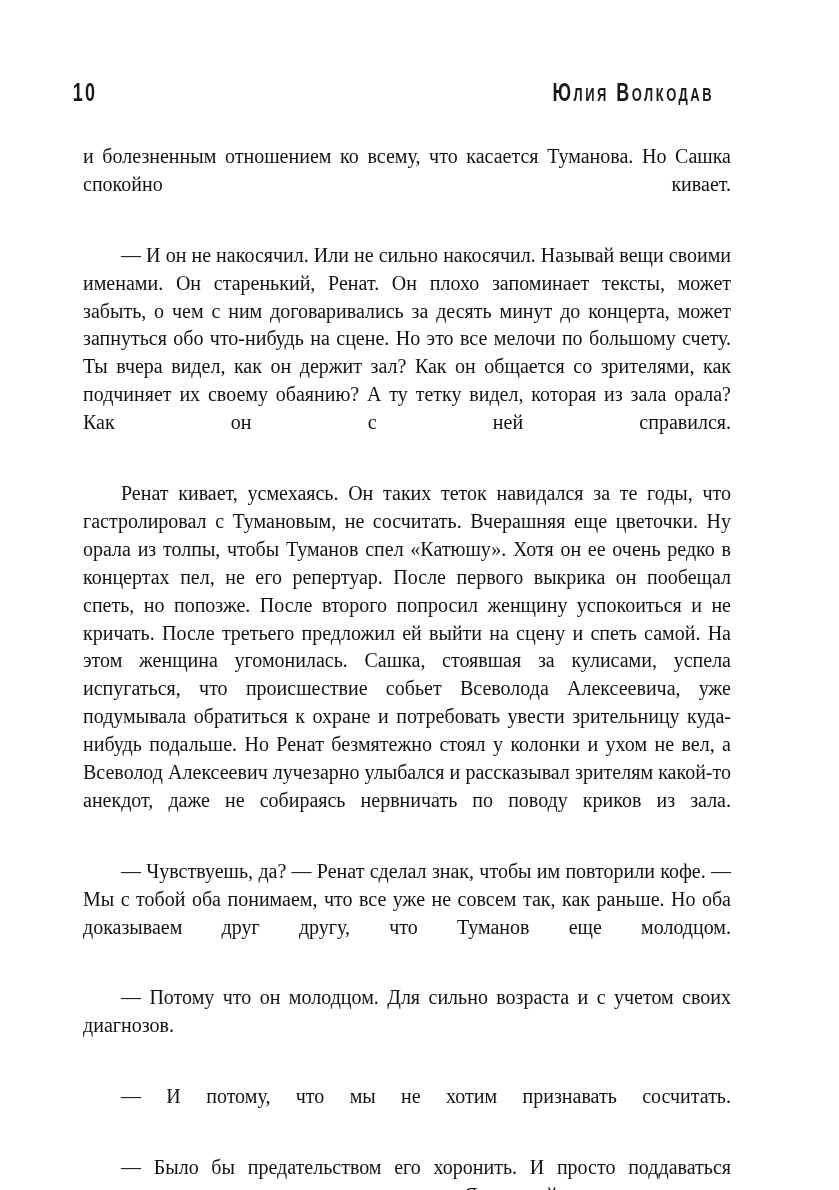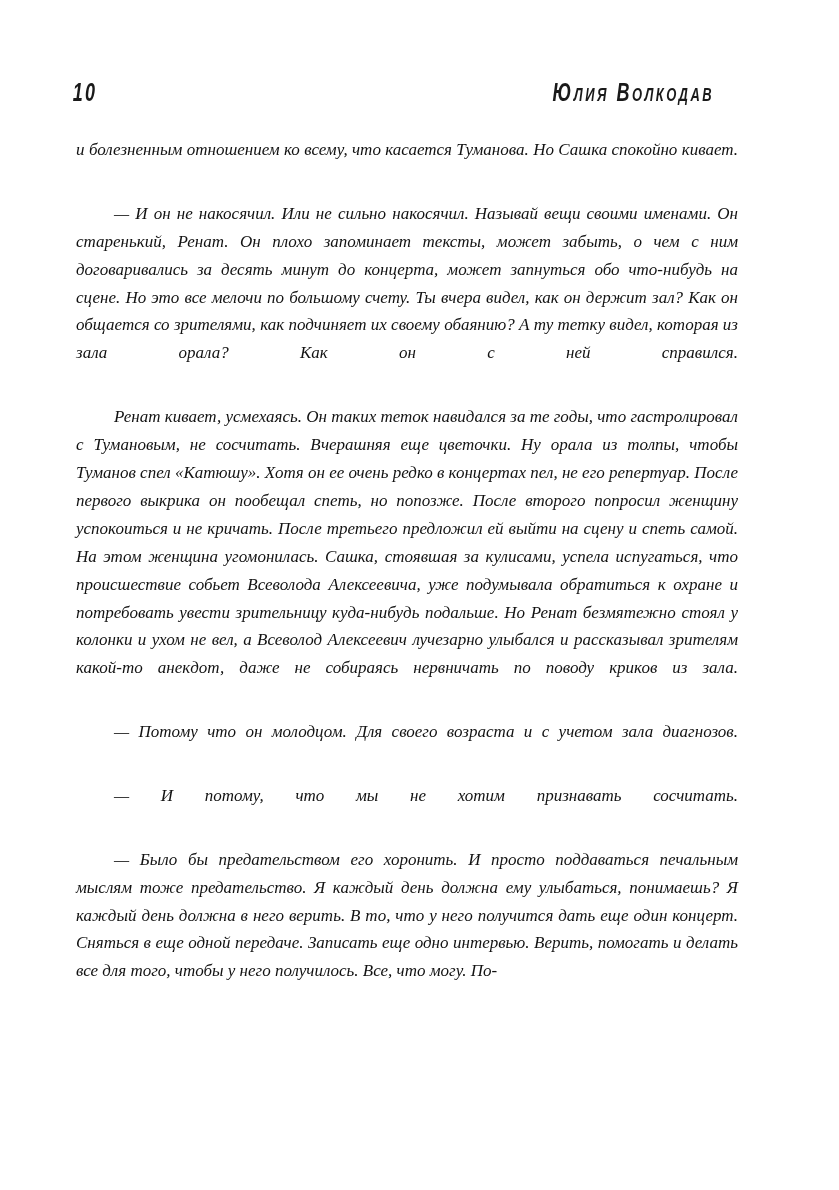--- a/index.html
+++ b/index.html
@@ -16,21 +16,20 @@
     color: #121212;
     -webkit-font-smoothing: antialiased;
   }
 
   .page {
     position: relative;
     width: 839px;
     height: 1190px;
     background: #ffffff;
     box-sizing: border-box;
-    font-style: italic;
   }
 
   
   .running-head {
     position: absolute;
     left: 68px;
     right: 93px;
     top: 78px;
     height: 26px;
     display: flex;
@@ -62,22 +61,22 @@
 
   
   .body-text {
     position: absolute;
     left: 68px;
     top: 128px;
     width: 678px;
   }
 
   .para {
-    margin: 8px;
-    font-size: 17px;
+    margin: 15px;
+    font-size: 20px;
     line-height: 27.9px;
     text-align: justify;
     text-justify: inter-word;
     text-indent: 38px;
     hyphens: manual;
     word-spacing: 0px;
   }
 
   .para.no-indent {
     text-indent: 0;
@@ -98,18 +97,19 @@
 
   <div class="running-head">
     <span class="folio">10</span>
     <span class="head-title">Юлия Волкодав</span>
   </div>
 
   <div class="body-text">
       <p class="para no-indent">и болезненным отношением ко всему, что касается Туманова. Но Сашка спокойно кивает.</p>
       <p class="para">— И он не накосячил. Или не сильно накосячил. Называй вещи своими именами. Он старенький, Ренат. Он плохо запоминает тексты, может забыть, о чем с ним договаривались за десять минут до концерта, может запнуться обо что-нибудь на сцене. Но это все мелочи по большому счету. Ты вчера видел, как он держит зал? Как он общается со зрителями, как подчиняет их своему обаянию? А ту тетку видел, которая из зала орала? Как он с ней справился.</p>
       <p class="para">Ренат кивает, усмехаясь. Он таких теток навидался за те годы, что гастролировал с Тумановым, не сосчитать. Вчерашняя еще цветочки. Ну орала из толпы, чтобы Туманов спел «Катюшу». Хотя он ее очень редко в концертах пел, не его репертуар. После первого выкрика он пообещал спеть, но попозже. После второго попросил женщину успокоиться и не кричать. После третьего предложил ей выйти на сцену и спеть самой. На этом женщина угомонилась. Сашка, стоявшая за кулисами, успела испугаться, что происшествие собьет Всеволода Алексеевича, уже подумывала обратиться к охране и потребовать увести зрительницу куда-нибудь подальше. Но Ренат безмятежно стоял у колонки и ухом не вел, а Всеволод Алексеевич лучезарно улыбался и рассказывал зрителям какой-то анекдот, даже не собираясь нервничать по поводу криков из зала.</p>
-      <p class="para">— Потому что он молодцом. Для своего возраста и с учетом зала диагнозов.</p>
+      <p class="para">— Чувствуешь, да? — Ренат сделал знак, чтобы им повторили кофе. — Мы с тобой оба понимаем, что все уже не совсем так, как раньше. Но оба доказываем друг другу, что Туманов еще молодцом.</p>
+      <p class="para">— Потому что он молодцом. Для сильно возраста и с учетом своих диагнозов.</p>
       <p class="para">— И потому, что мы не хотим признавать сосчитать.</p>
       <p class="para hang">— Было бы предательством его хоронить. И просто поддаваться печальным мыслям тоже предательство. Я каждый день должна ему улыбаться, понимаешь? Я каждый день должна в него верить. В то, что у него получится дать еще один концерт. Сняться в еще одной передаче. Записать еще одно интервью. Верить, помогать и делать все для того, чтобы у него получилось. Все, что могу. По-</p>
     </div>
 
 </div>
 
 </body></html>

